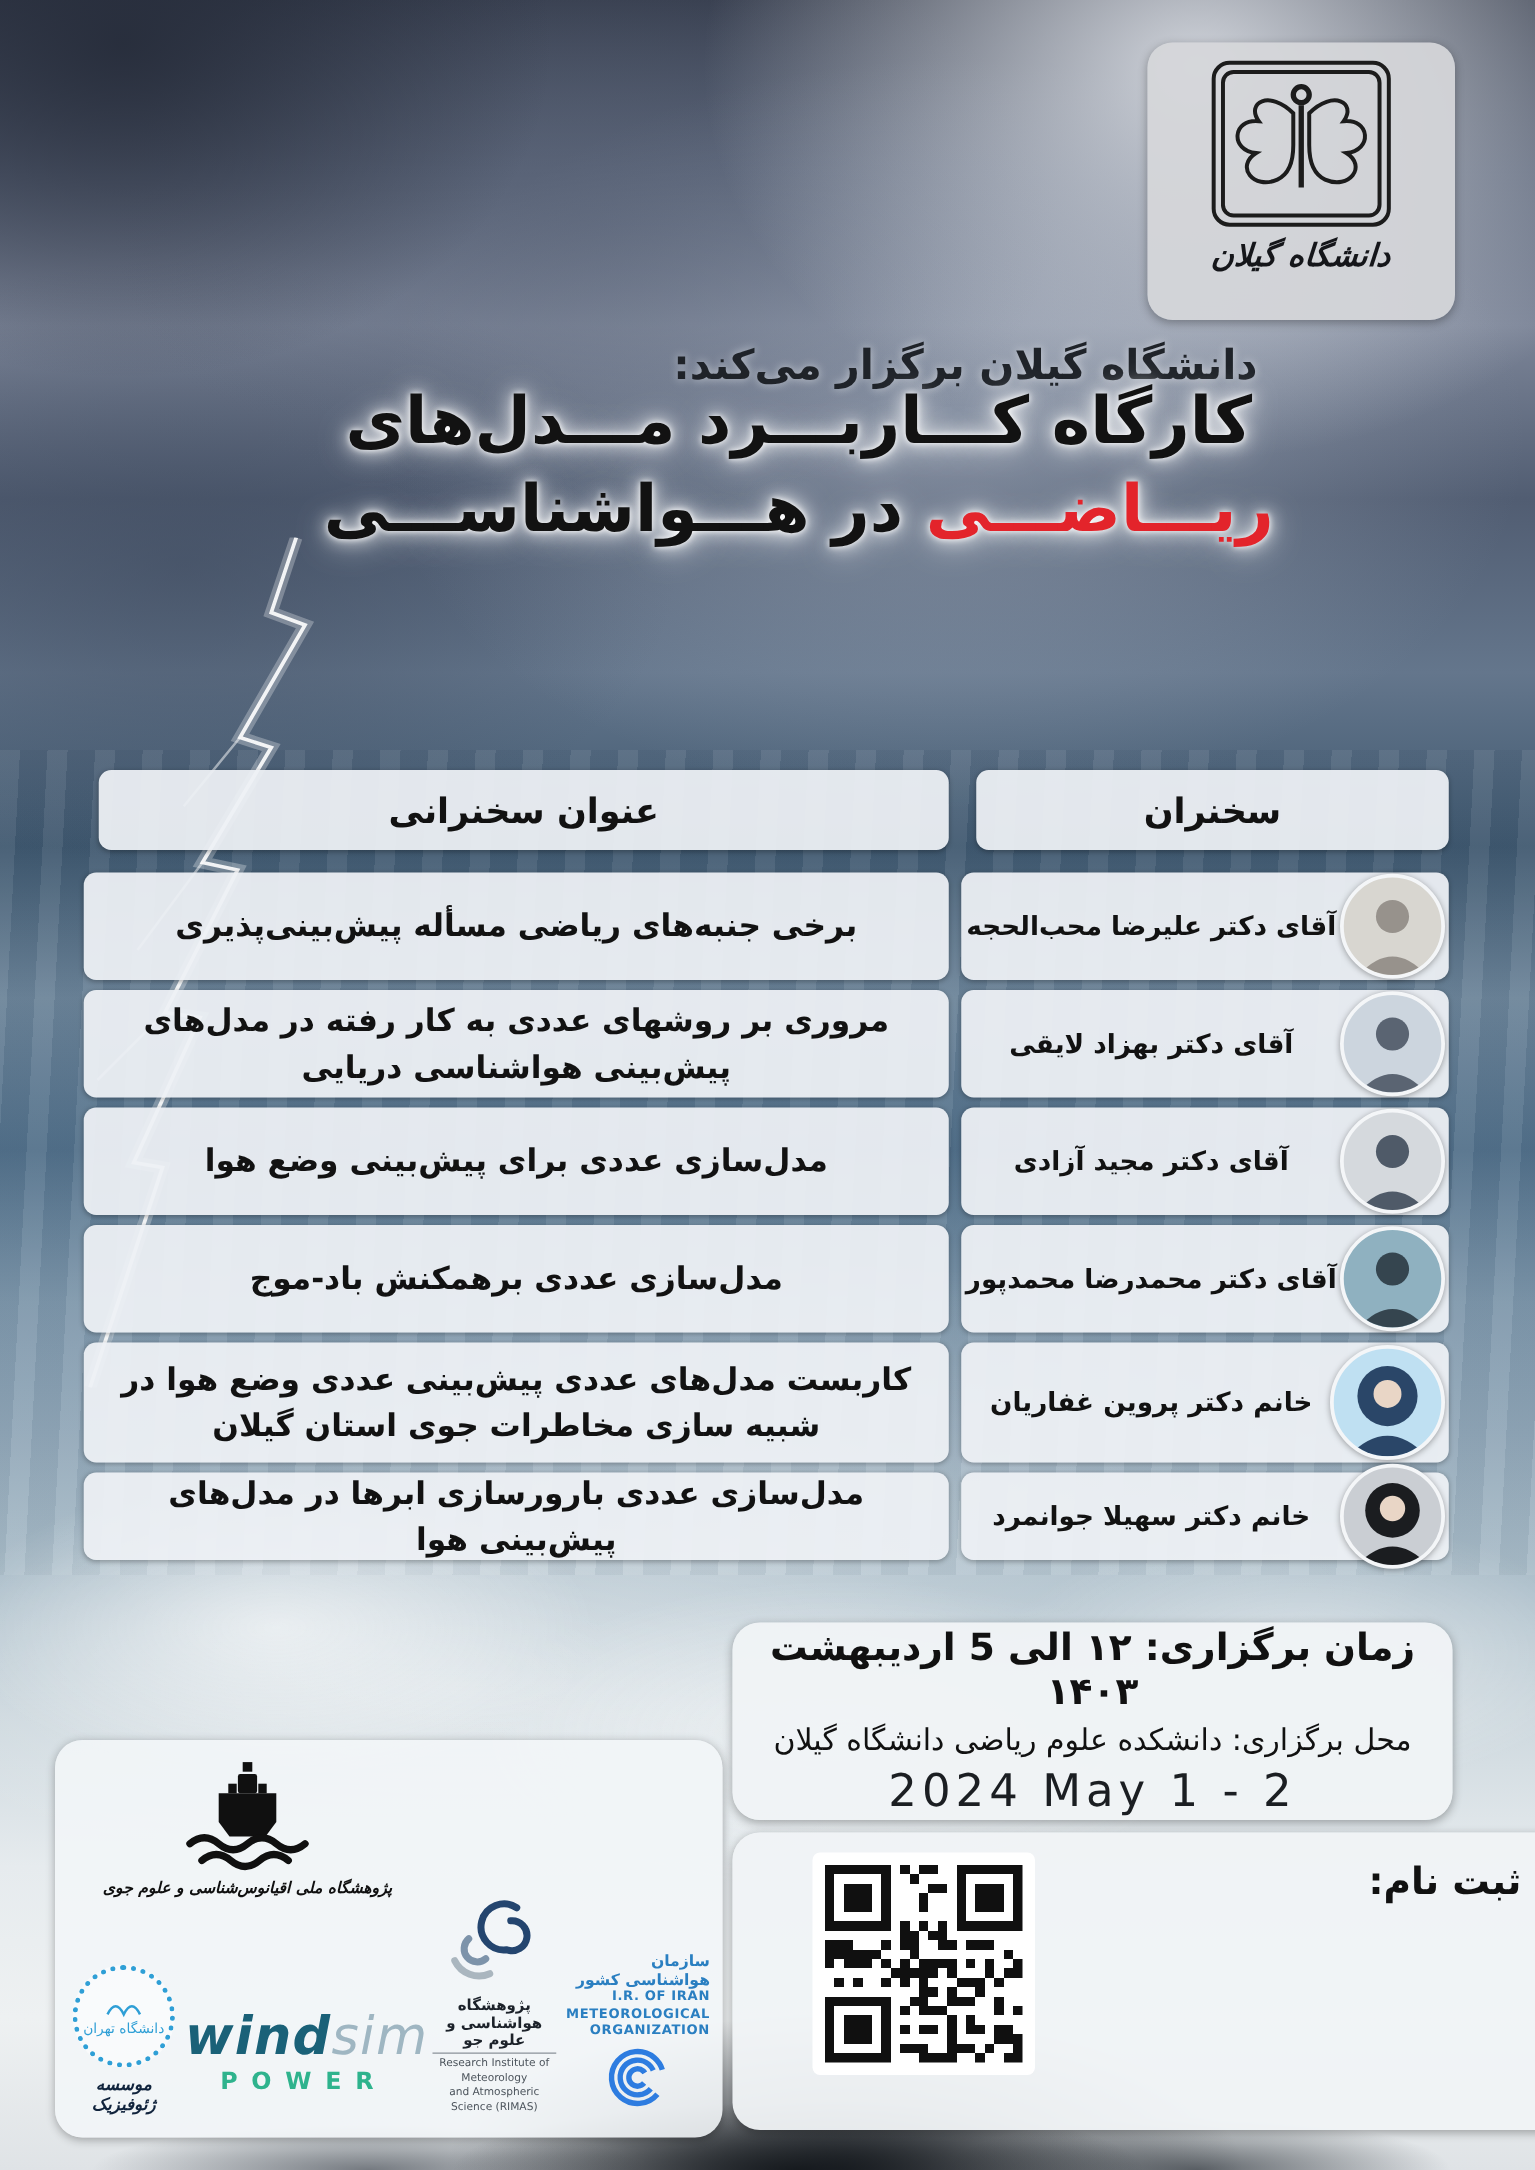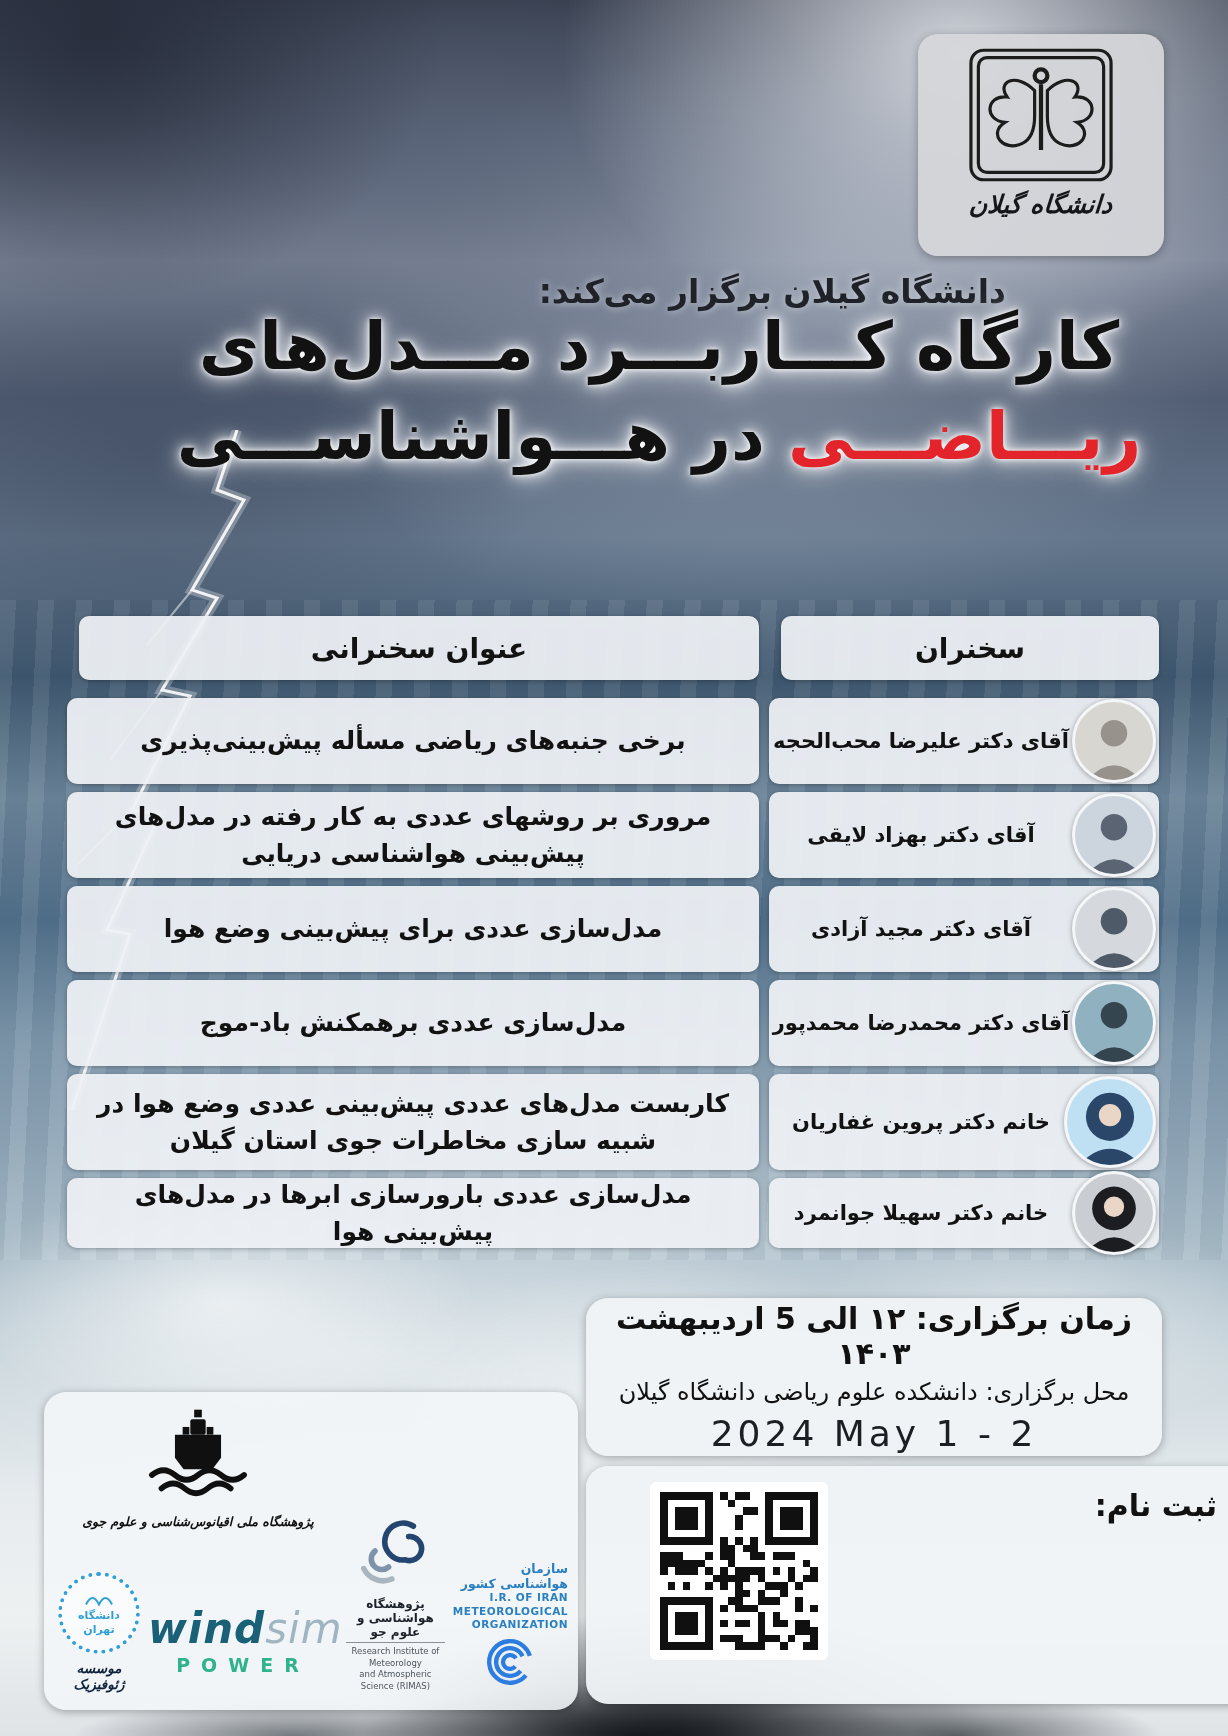--- a/index.html
+++ b/index.html
@@ -40,22 +40,22 @@
   .uog-badge{position:absolute;left:918px;top:34px;width:246px;height:222px;
     background:rgba(214,215,218,.92);border-radius:20px;
     display:flex;flex-direction:column;align-items:center;justify-content:flex-start;
     box-shadow:0 2px 8px rgba(0,0,0,.3);}
   .uog-badge svg{margin-top:12px;}
   .uog-caption{font-size:25px;font-weight:bold;font-style:italic;color:#15161a;margin-top:6px;transform:skewX(-4deg);}
 
   
   .presents{position:absolute;right:222px;top:272px;direction:rtl;
     font-size:33px;font-weight:600;color:#1f2329;text-shadow:0 0 8px rgba(255,255,255,.55);}
-  .title-block{position:absolute;left:144px;width:1030px;top:302px;text-align:center;direction:rtl;
-    font-weight:bold;font-size:66px;line-height:1.36;color:#121212;letter-spacing:1px;
+  .title-block{position:absolute;left:124px;width:1030px;top:302px;text-align:center;direction:rtl;
+    font-weight:bold;font-size:52px;line-height:1.36;color:#121212;letter-spacing:1px;
     text-shadow:0 0 5px #fff, 0 0 14px rgba(255,255,255,.95), 0 2px 26px rgba(255,255,255,.8);}
 
   
   .table{position:absolute;left:67px;top:616px;width:1092px;direction:rtl;}
   .trow{display:grid;grid-template-columns:390px 692px;gap:10px;margin-bottom:8px;}
   .trow.head{margin-bottom:18px;}
   .cell{background:rgba(237,240,244,.94);border-radius:10px;position:relative;
     display:flex;align-items:center;justify-content:center;text-align:center;
     font-weight:bold;color:#121212;box-shadow:0 1px 4px rgba(0,0,0,.28);}
   .head .cell{height:64px;font-size:28px;margin-left:12px;}
@@ -80,26 +80,26 @@
   .info-date-en{font-size:36px;font-weight:400;letter-spacing:4px;direction:ltr;color:#1b1e22;}
   .reg-panel{left:586px;top:1466px;width:685px;height:238px;}
   .reg-label{position:absolute;right:54px;top:22px;direction:rtl;font-size:30px;font-weight:bold;}
   .qr{position:absolute;left:64px;top:16px;width:178px;height:178px;background:#fff;
     border-radius:6px;padding:10px;}
   .qr svg{width:100%;height:100%;display:block;fill:#101010;shape-rendering:crispEdges;}
 
   
   .sponsors{left:44px;top:1392px;width:534px;height:318px;background:rgba(243,246,248,.88);}
   .ship-block{position:absolute;left:26px;top:10px;width:256px;text-align:center;}
-  .ship-caption{font-size:12.5px;font-weight:bold;font-style:italic;color:#101010;direction:rtl;margin-top:12px;}
+  .ship-caption{font-size:12.5px;font-weight:bold;font-style:italic;color:#101010;direction:rtl;margin-top:0;}
   .logos-row{position:absolute;left:14px;right:10px;bottom:18px;display:flex;align-items:flex-end;justify-content:space-between;gap:8px;}
   .ut-block{width:112px;text-align:center;}
   .ut-circle{width:82px;height:82px;margin:0 auto;border:4px dotted #2f9fd6;border-radius:50%;
     display:flex;flex-direction:column;align-items:center;justify-content:center;gap:1px;background:rgba(255,255,255,.5);}
-  .ut-name{font-size:11px;font-weight:bold;color:#2f9fd6;direction:rtl;line-height:1.2;}
+  .ut-name{font-size:11px;font-weight:normal;color:#2f9fd6;direction:rtl;line-height:1.2;}
   .ut-caption{font-size:13.5px;font-weight:bold;font-style:italic;color:#10233c;direction:rtl;margin-top:6px;}
   .windsim-block{width:190px;text-align:center;padding-bottom:16px;}
   .ws-line1{font-size:42px;font-style:italic;letter-spacing:1px;line-height:1;}
   .ws-wind{color:#1a6178;font-weight:600;} .ws-sim{color:#9fb6c2;}
   .ws-power{font-size:19px;color:#2fb38d;font-weight:bold;letter-spacing:11px;margin-top:4px;}
   .rimas-block{width:150px;text-align:center;}
   .rimas-fa{font-size:12px;font-weight:bold;color:#1c222a;direction:rtl;margin-top:2px;
     border-bottom:1px solid #8a9199;padding-bottom:3px;}
   .rimas-en{font-size:8.5px;color:#4c545c;line-height:1.35;margin-top:3px;}
   .irimo-block{width:124px;direction:rtl;text-align:right;}

